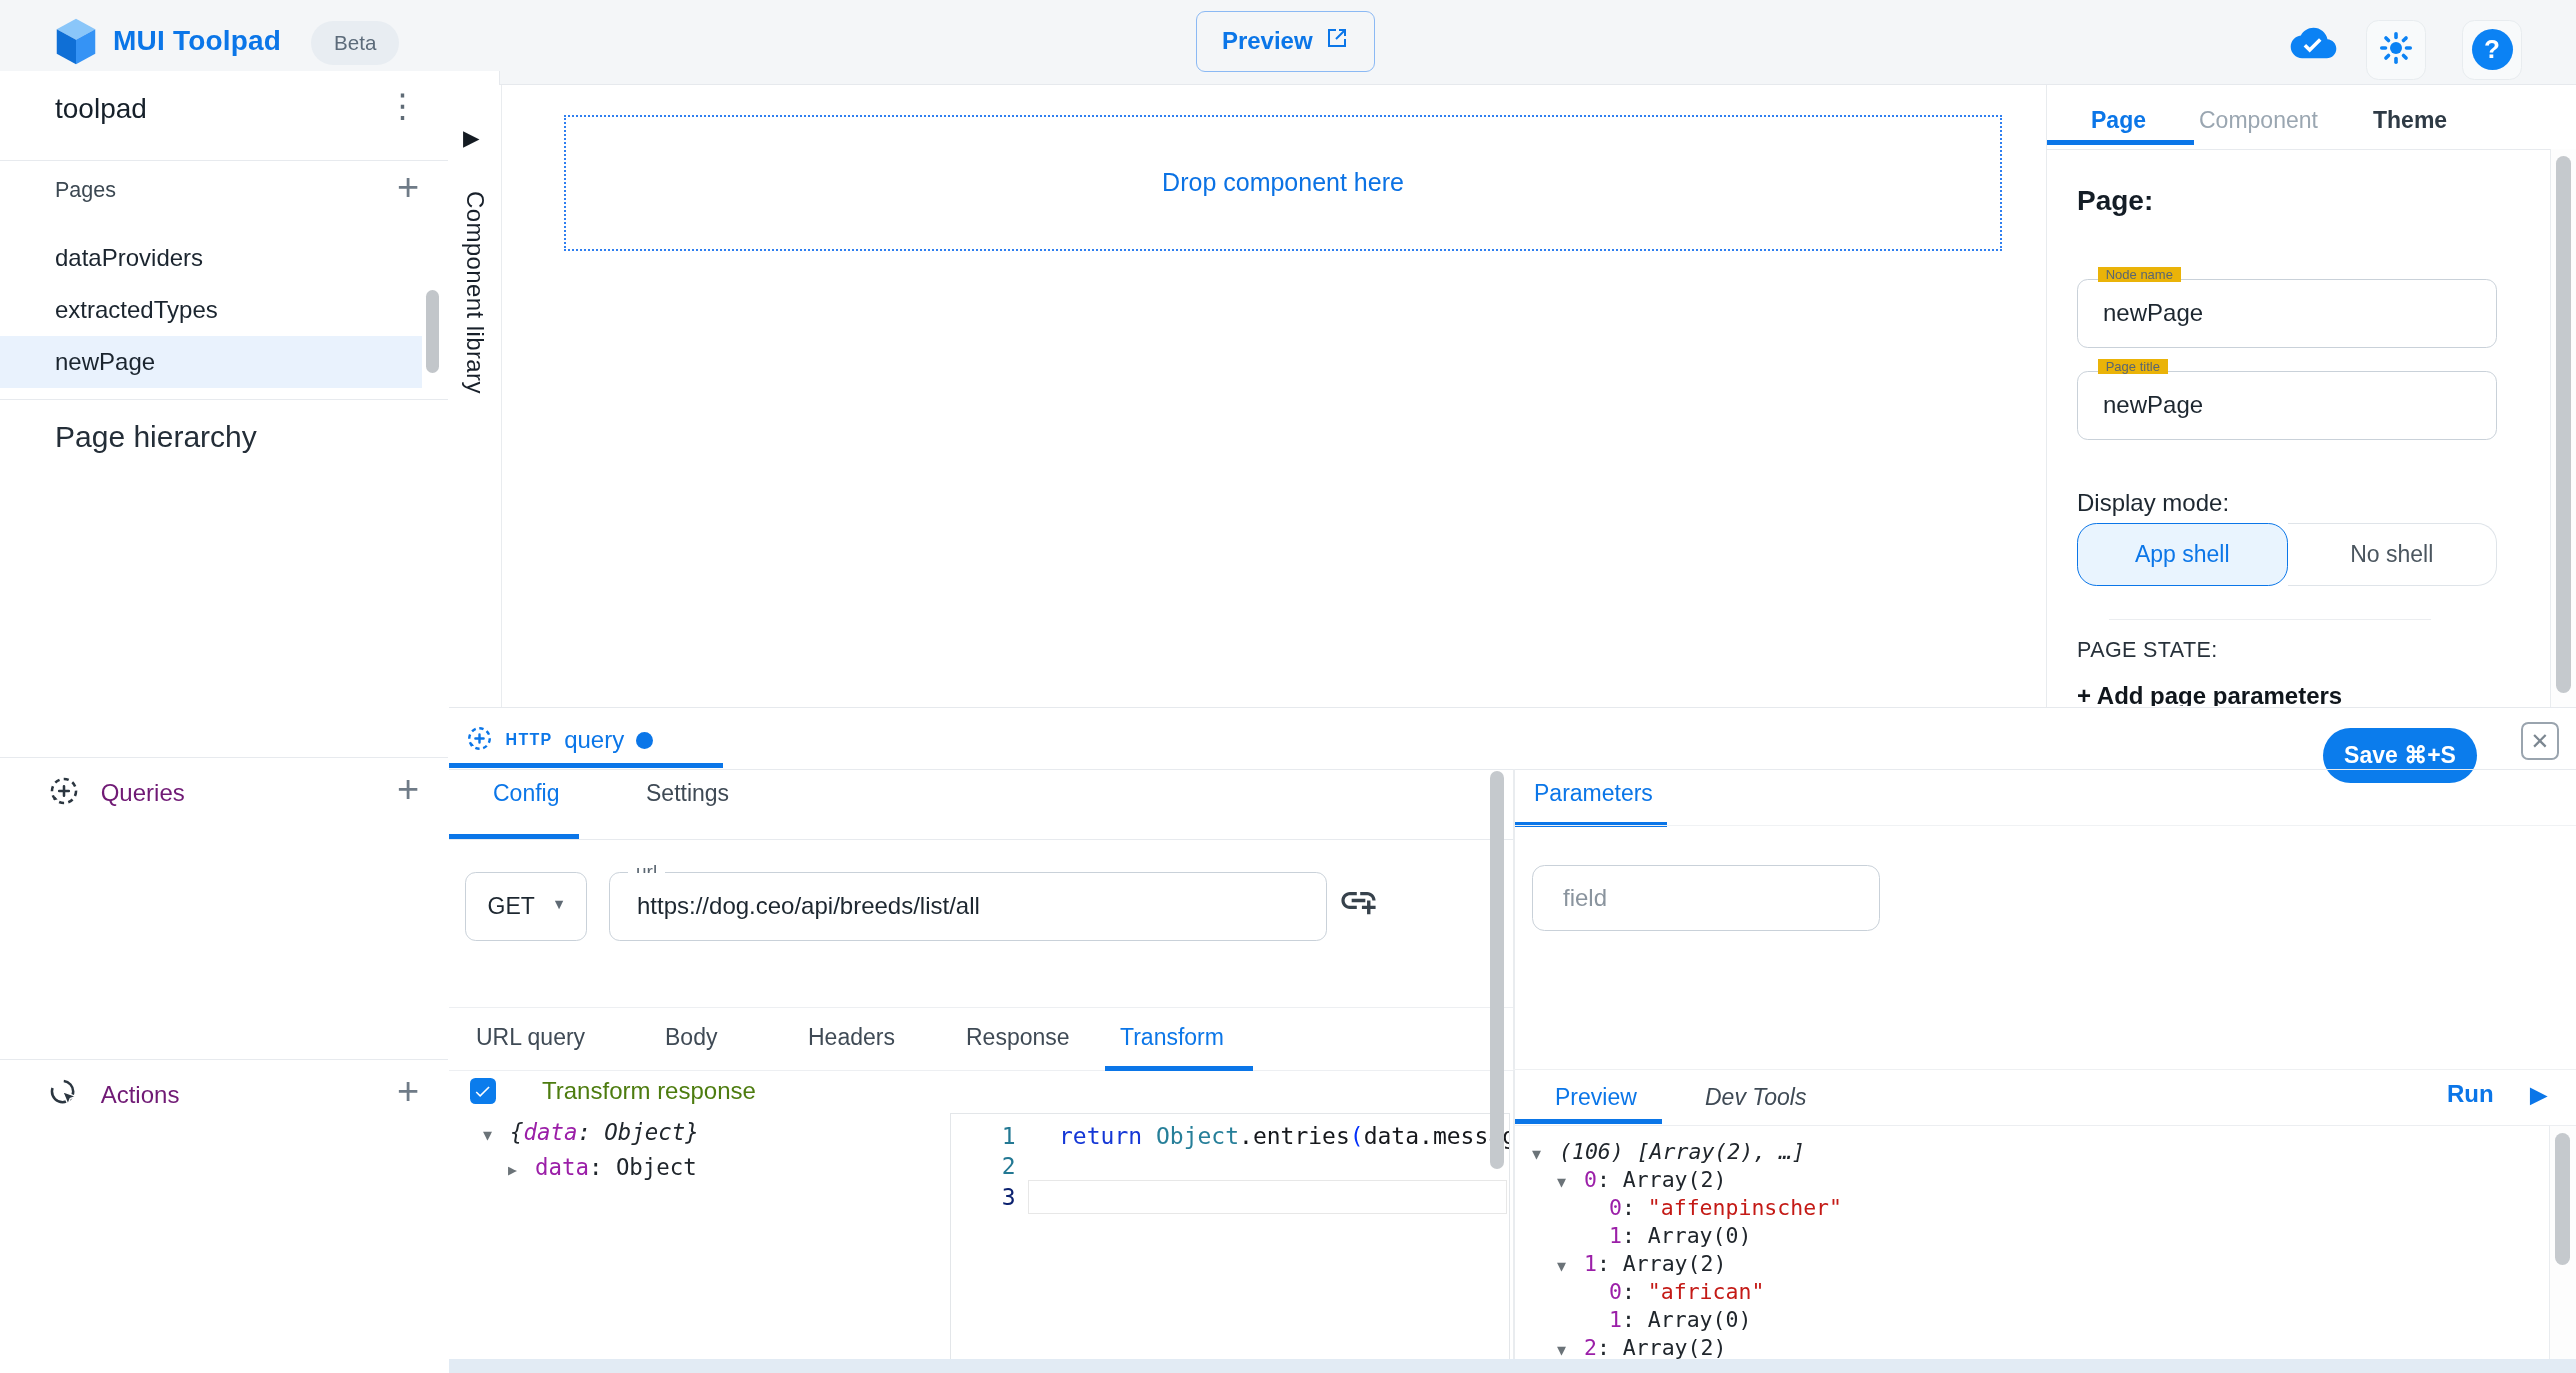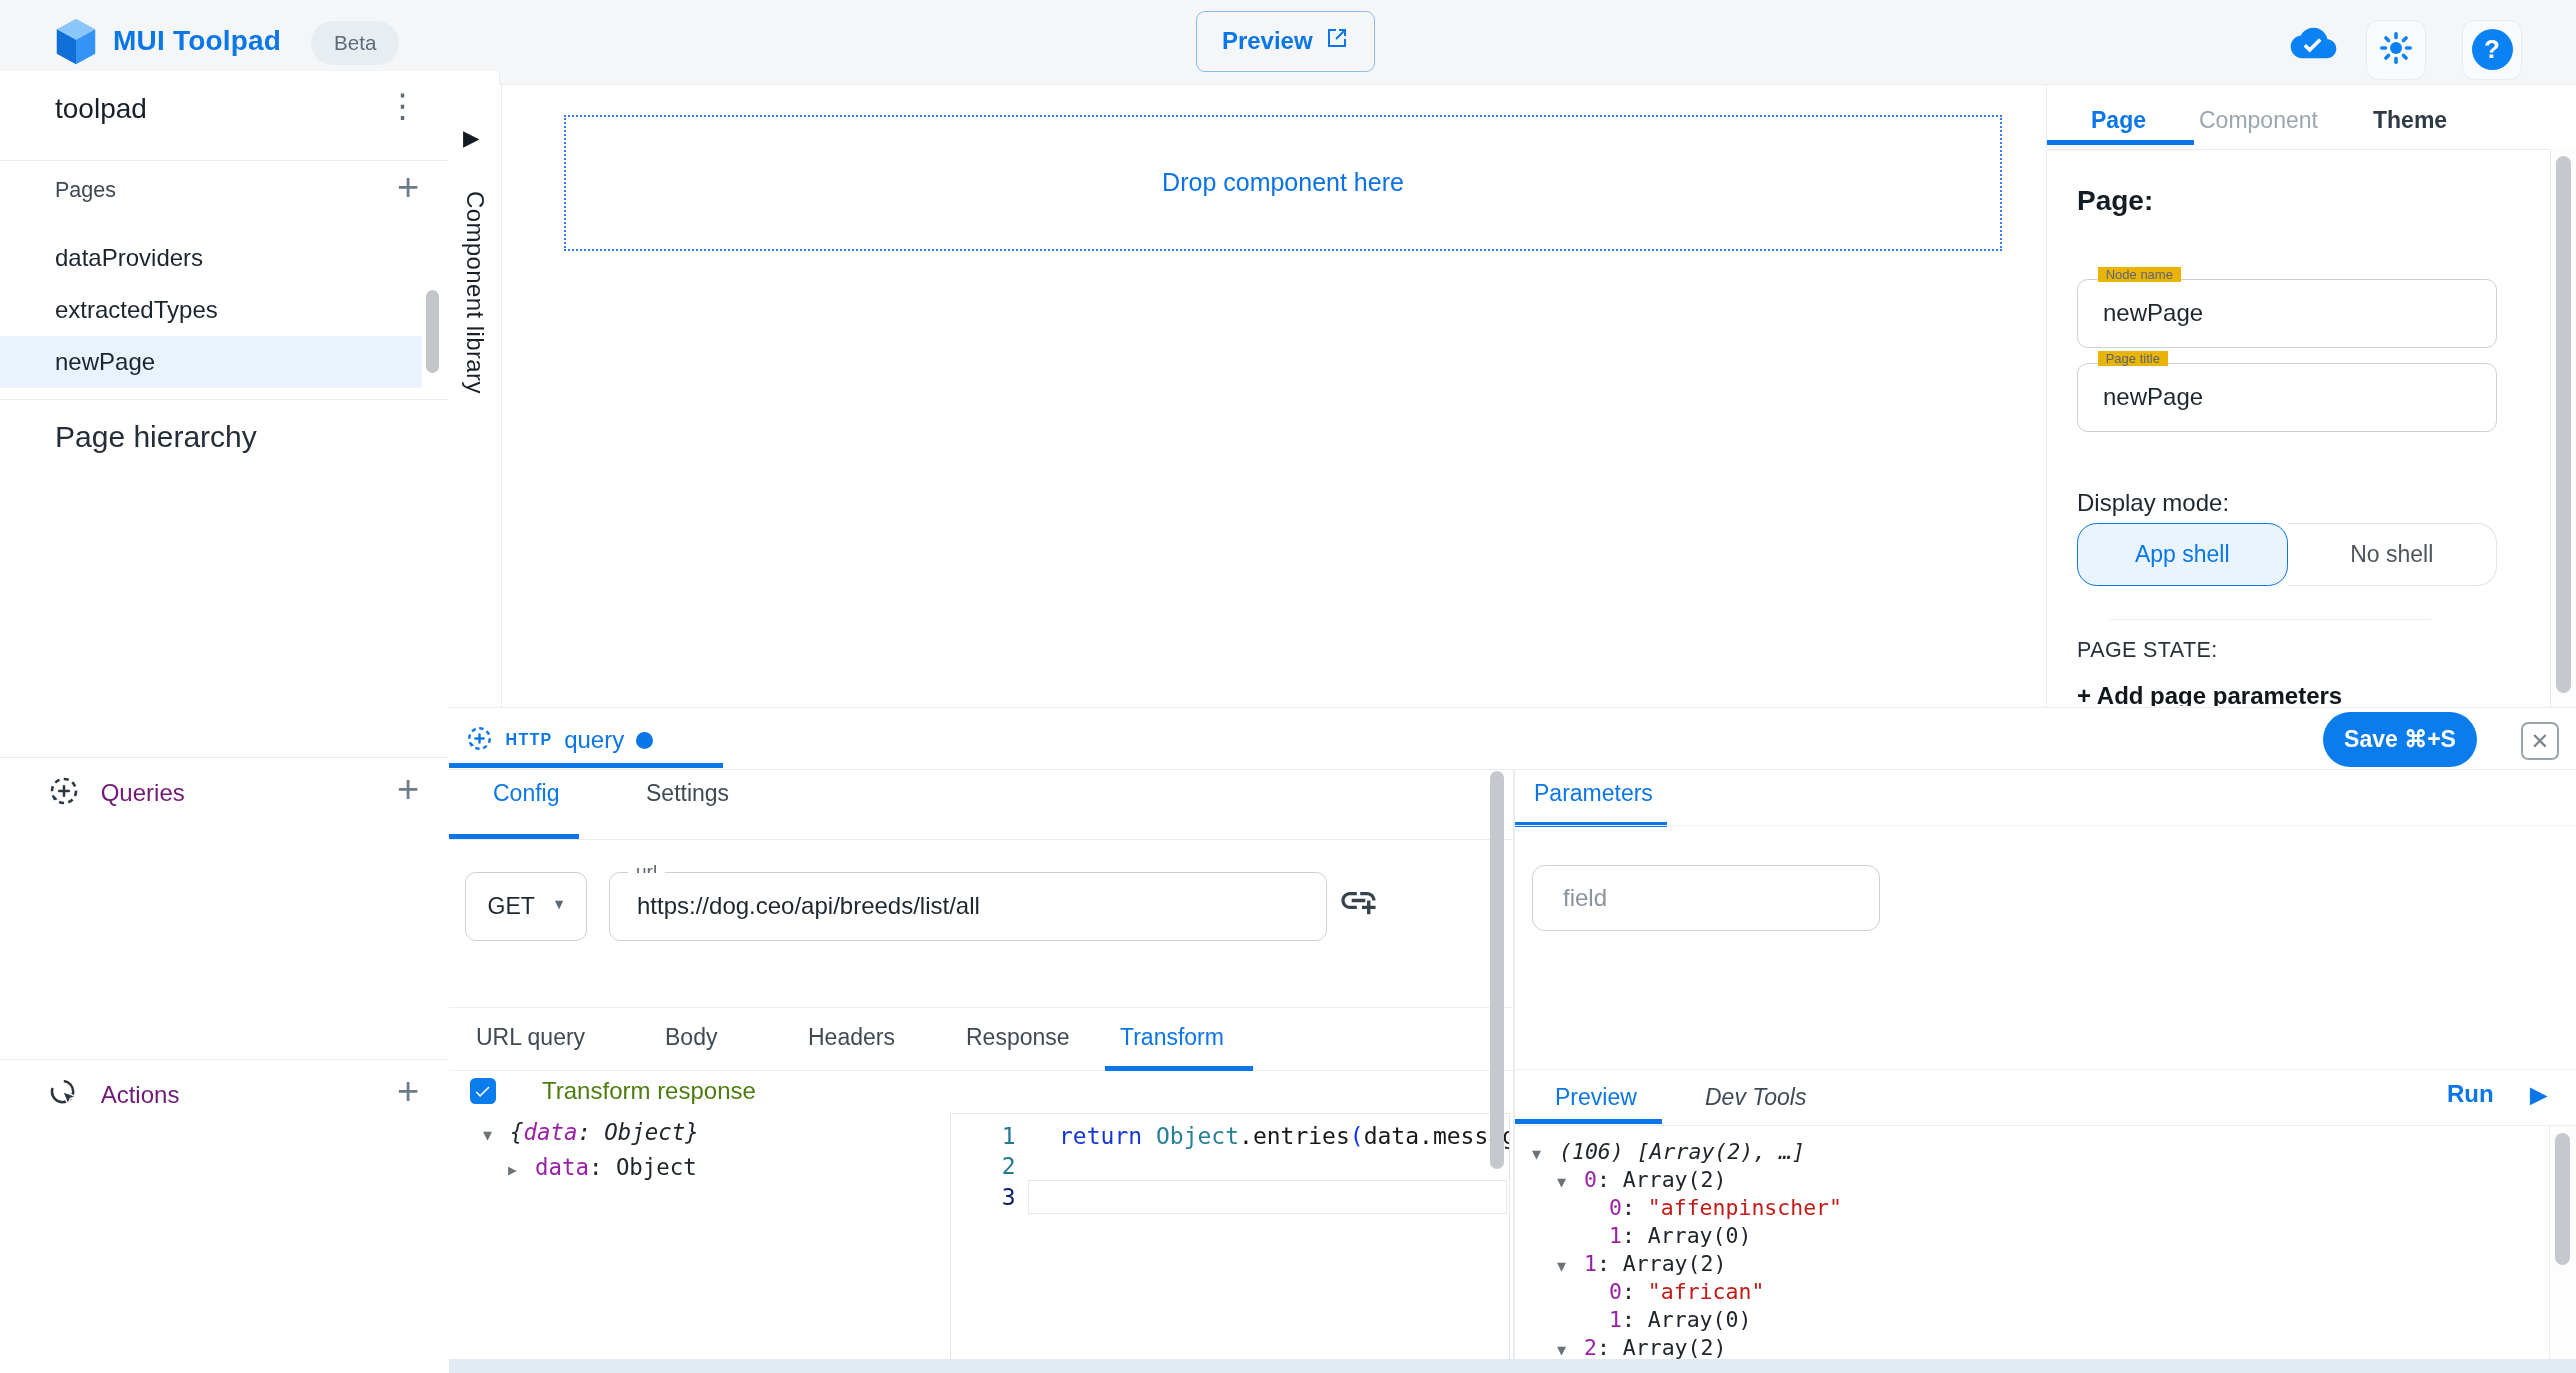--- a/index.html
+++ b/index.html
@@ -47,21 +47,21 @@
   .tg.on { background:#e9f4fe; border:1.8px solid #0b76e8; border-radius:19.7px; color:#0b76e8; font-weight:500; }
   .tg.off { border:1.8px solid #dfe4e9; border-left:none; border-radius:0 19.7px 19.7px 0; color:#4b565f; }
   .scroll-track { position:absolute; background:#fdfdfd; border-left:0.9px solid #e9ecef; }
   .scroll-thumb { position:absolute; background:#c5c9cd; border-radius:8px; }
   
   .bottom { position:absolute; left:449px; top:707px; width:2127px; height:667px; background:#fff; border-top:0.9px solid #e6e9ed; }
   .qtab { position:absolute; left:16px; top:16px; display:flex; align-items:center; gap:11.6px; cursor:pointer; }
   .qtab .http { font-size:16px; font-weight:700; letter-spacing:1.3px; color:#0b76e8; }
   .qtab .qname { font-size:24px; color:#0b76e8; }
   .qtab .dot { width:17px; height:17px; border-radius:50%; background:#0b76e8; }
-  .save-btn { position:absolute; left:1874px; top:4px; width:154px; height:55px; border-radius:28px; background:#0b7cec; color:#fff; font-size:23px; font-weight:600; display:flex; align-items:center; justify-content:center; border:none; cursor:pointer; }
+  .save-btn { position:absolute; left:1874px; top:20px; width:154px; height:55px; border-radius:28px; background:#0b7cec; color:#fff; font-size:23px; font-weight:600; display:flex; align-items:center; justify-content:center; border:none; cursor:pointer; }
   .close-btn { position:absolute; left:2072px; top:14.3px; width:38px; height:38px; border:2.7px solid #9aa4ae; border-radius:7.2px; color:#7c8791; font-size:22.4px; display:flex; align-items:center; justify-content:center; cursor:pointer; background:#fff; }
   .mini-tab { font-size:23px; position:absolute; }
   .field-box { position:absolute; border:1.8px solid #c9d1d9; border-radius:10.7px; background:#fff; }
   .tree-row { font-family:"DejaVu Sans Mono", monospace; font-size:22.4px; line-height:32px; white-space:pre; color:#20262c; }
   .json-row { font-family:"DejaVu Sans Mono", monospace; font-size:21.5px; line-height:26px; white-space:pre; color:#20262c; }
   .italic { font-style:italic; }
   .tri { color:#6b7378; font-size:15px; margin-right:9px; display:inline-block; width:18px; }
   .j-key { color:#9b1fa8; }
   .j-str { color:#c41a16; }
   .j-plain { color:#20262c; }
@@ -190,21 +190,21 @@
     <div class="tab-underline" style="left:0; top:55px; width:147px;"></div>
     <div class="hdiv" style="left:0; top:64px; width:530px;"></div>
 
     <span class="abs" style="left:30px; top:100px; font-size:28px; font-weight:600; color:#141d26;">Page:</span>
 
     <div class="fld" style="top:194px;">
       <span class="flabel">Node name</span>
       <input type="text" value="newPage" style="">
     </div>
 
-    <div class="fld" style="top:278px;padding-left:20px;">
+    <div class="fld" style="top:286px;padding-left:20px;">
       <span class="flabel">Page title</span>
       <input type="text" value="newPage" style="">
     </div>
 
     <span class="abs" style="left:30px; top:404px; font-size:24px; color:#1d2730;">Display mode:</span>
     <div class="toggle">
       <div class="tg on">App shell</div>
       <div class="tg off">No shell</div>
     </div>
 

